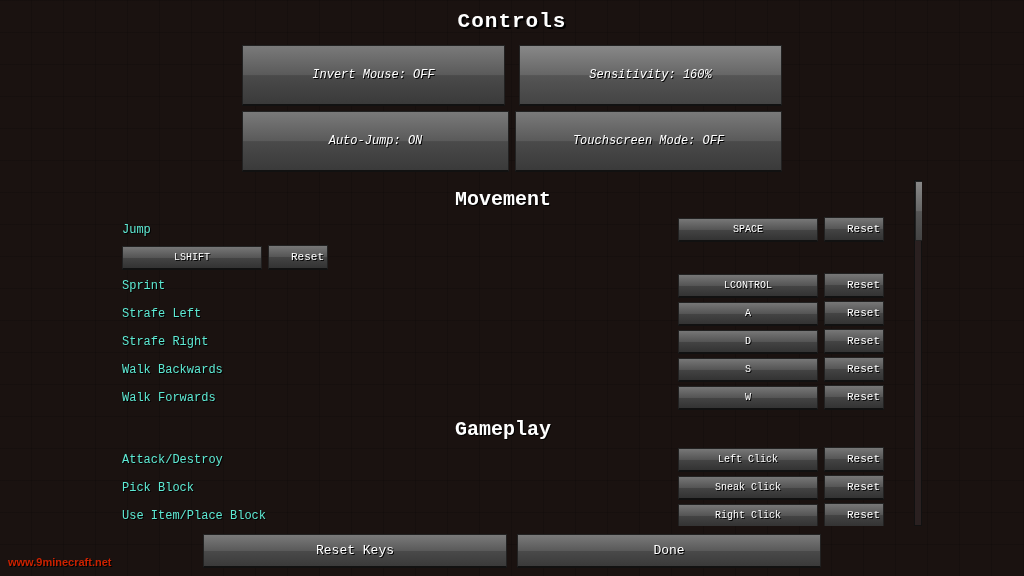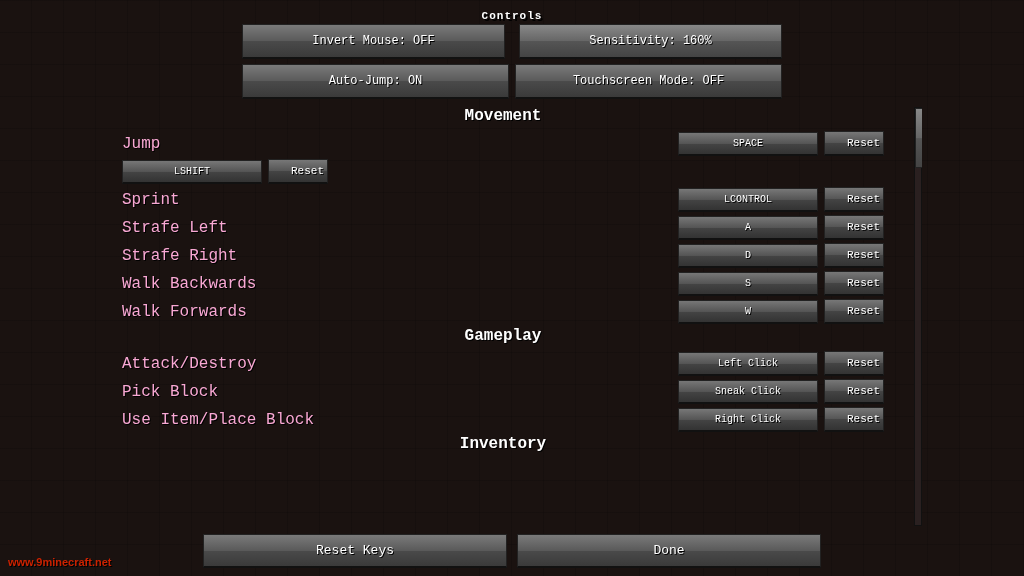--- a/index.html
+++ b/index.html
@@ -33,54 +33,55 @@
       width: 100%;
       height: 100%;
       display: flex;
       flex-direction: column;
       align-items: center;
       padding: 10px 0 0 0;
       position: relative;
     }
 
     .page-title {
-      font-size: 11px;
+      font-size: 21px;
       font-weight: bold;
       color: #fff;
-      margin-bottom: 2px;
+      margin-bottom: 12px;
       text-shadow: 2px 2px #000;
       letter-spacing: 1px;
     }
 
     .top-buttons {
       display: flex;
       flex-direction: column;
       gap: 5px;
       margin-bottom: 8px;
       width: 540px;
     }
 
     .top-row {
       display: flex;
       gap: 6px;
       justify-content: center;
     }
 
     .top-btn {
       flex: 1;
-      padding: 9px 10px;
+      padding: 22px 10px;
       background: linear-gradient(180deg, #7a7a7a 0%, #5a5a5a 50%, #4a4a4a 51%, #3a3a3a 100%);
       border: 1px solid #222;
       border-bottom: 2px solid #111;
       color: #fff;
       font-family: 'Courier New', monospace;
       font-size: 12px;
       cursor: pointer;
       text-align: center;
       text-shadow: 1px 1px #000;
+      font-style: italic;
     }
 
     .top-btn.active {
       background: linear-gradient(180deg, #888 0%, #666 50%, #555 51%, #444 100%);
       margin-left: 8px;
     }
 
     .content-area {
       display: flex;
       width: 820px;
@@ -111,38 +112,38 @@
       height: 60px;
       background: linear-gradient(180deg, #888 0%, #666 50%, #555 51%, #444 100%);
       position: absolute;
       top: 0;
       left: 0;
       border: 1px solid #222;
     }
 
     .section-title {
       text-align: center;
-      font-size: 16px;
+      font-size: 20px;
       font-weight: bold;
       color: #fff;
-      margin: 0 0 6px 0;
+      margin: 8px 0 6px 0;
       text-shadow: 1px 1px #000;
     }
 
     .keybind-row {
       display: flex;
       align-items: center;
       margin-bottom: 3px;
       padding: 0 20px;
     }
 
     .keybind-label {
       flex: 1;
-      font-size: 16px;
-      color: #f9a8d4;
+      font-size: 12px;
+      color: #5eead4;
       text-shadow: 1px 1px #000;
       min-width: 200px;
     }
 
     .keybind-btn {
       width: 140px;
       padding: 5px 8px;
       background: linear-gradient(180deg, #777 0%, #555 50%, #444 51%, #333 100%);
       border: 1px solid #222;
       border-bottom: 2px solid #111;

